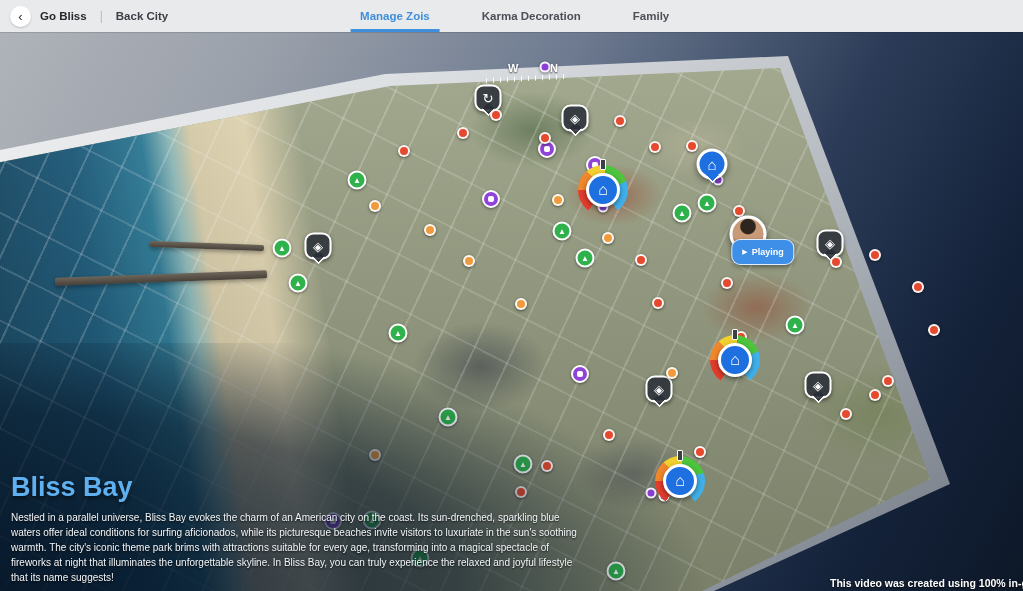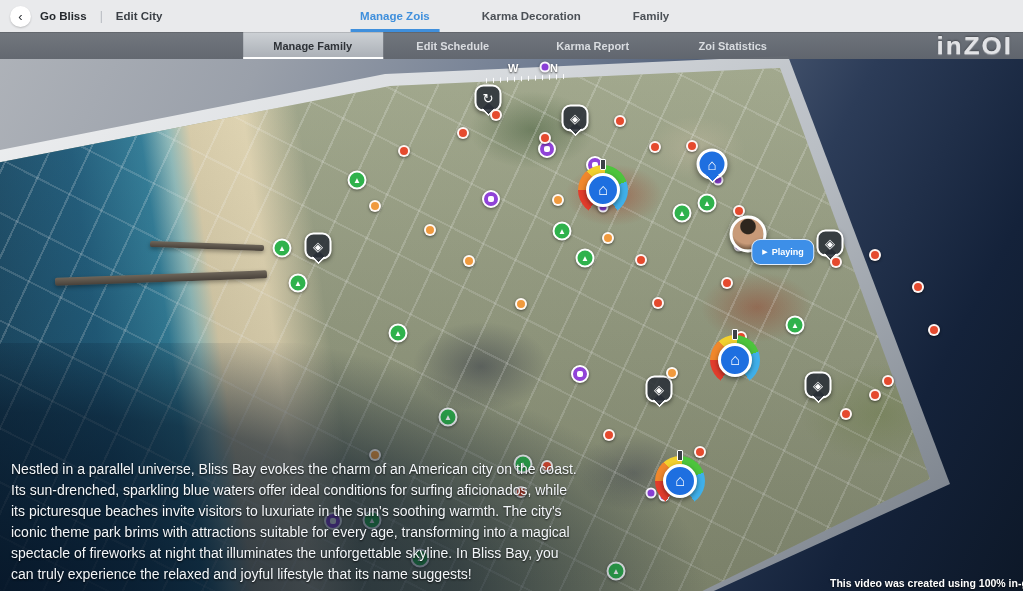--- a/index.html
+++ b/index.html
@@ -84,29 +84,29 @@
   .mk.gaugewrap{width:50px;height:50px;z-index:4;}
   .mk.gaugewrap .ring{position:absolute;inset:0;border-radius:50%;
       background:conic-gradient(from 215deg,#e23c2c 0 55deg,#f0872c 55deg 105deg,#f2d02e 105deg 150deg,#4cc43c 150deg 215deg,#3fb0ea 215deg 290deg,rgba(0,0,0,0) 290deg 360deg);}
   .mk.gaugewrap .needle{position:absolute;left:50%;top:-6px;transform:translateX(-50%);width:4px;height:9px;background:#3c4046;border:1px solid #fff;border-radius:1px;}
   .mk.gaugewrap .core{position:absolute;left:50%;top:50%;transform:translate(-50%,-50%);width:34px;height:34px;border-radius:50%;
       background:#1e6fe0;border:3px solid #fff;color:#fff;font-size:16px;display:flex;align-items:center;justify-content:center;box-sizing:border-box;
       box-shadow:0 2px 5px rgba(0,0,0,.45);}
   .mk.avatar{width:37px;height:37px;border-radius:50%;border:3px solid #fff;z-index:5;box-shadow:0 2px 6px rgba(0,0,0,.5);
       background:radial-gradient(circle at 50% 26%,#2e261e 0 26%,#c89a78 30% 62%,#8a6a50 78%,#5c4836 100%);}
   .mk.badge{height:16px;padding:12px 10px;border-radius:9px;background:#3d8fe8;border:1px solid rgba(255,255,255,.85);
-      color:#fff;font-size:9px;font-weight:700;white-space:nowrap;gap:4px;z-index:5;box-shadow:0 2px 4px rgba(0,0,0,.4);margin-left:20px;}
+      color:#fff;font-size:9px;font-weight:700;white-space:nowrap;gap:4px;z-index:5;box-shadow:0 2px 4px rgba(0,0,0,.4);}
   .mk.badge .play{font-size:7px;}
 
   
   .city-overlay{position:absolute;left:0;bottom:0;width:72%;height:42%;z-index:5;pointer-events:none;
       background:radial-gradient(130% 150% at 0% 100%,rgba(7,22,40,.92) 0%,rgba(7,22,40,.6) 48%,rgba(7,22,40,0) 74%);}
   .city-text{position:absolute;left:11px;bottom:6px;width:574px;z-index:6;}
   .city-name{font-size:27px;font-weight:700;color:#5fb0f0;margin:0 0 7px 0;text-shadow:0 2px 4px rgba(0,0,0,.6);}
-  .city-desc{font-size:14px;line-height:1.5;color:#f3f6f9;margin:0;text-shadow:0 1px 2px rgba(0,0,0,.8);}
+  .city-desc{font-size:10px;line-height:1.5;color:#f3f6f9;margin:0;text-shadow:0 1px 2px rgba(0,0,0,.8);}
   .watermark{position:absolute;left:830px;bottom:2px;z-index:7;font-size:10.5px;font-weight:700;color:#fff;
       white-space:nowrap;text-shadow:0 1px 2px rgba(0,0,0,.8);}
 </style>
 </head>
 <body>
 
 <div id="app">
 
   <div class="scene">
     <div class="tablet-frame"></div>
@@ -260,44 +260,36 @@
         <div class="mk dot orange" style="left: 521px; top: 304px;"></div>
         <div class="mk dot orange" style="left: 608px; top: 238px;"></div>
         <div class="mk dot orange" style="left: 672px; top: 373px;"></div>
         <div class="mk dot orange" style="left: 375px; top: 455px;"></div>
         <div class="mk dot orange" style="left: 430px; top: 230px;"></div>
         <div class="mk dot orange" style="left: 558px; top: 200px;"></div>
       </div>
 
     <div class="city-overlay"></div>
     <div class="city-text">
+      <h1 class="city-name">Bliss Bay</h1>
       <p class="city-desc">Nestled in a parallel universe, Bliss Bay evokes the charm of an American city on the coast. Its sun-drenched, sparkling blue waters offer ideal conditions for surfing aficionados, while its picturesque beaches invite visitors to luxuriate in the sun's soothing warmth. The city's iconic theme park brims with attractions suitable for every age, transforming into a magical spectacle of fireworks at night that illuminates the unforgettable skyline. In Bliss Bay, you can truly experience the relaxed and joyful lifestyle that its name suggests!</p>
     </div>
     <div class="watermark">This video was created using 100% in-game fo</div>
   </div>
 
   <div class="topbar">
     <div class="back-group">
       <div class="back-btn">
         <span>‹</span>
       </div>
       <span class="back-label">Go Bliss</span>
       <span class="bar-divider">|</span>
-      <span class="edit-city">Edit City</span>
+      <span class="edit-city">Back City</span>
     </div>
     <div class="top-tabs" id="topTabs">
         <div class="tab active">Manage Zois</div>
         <div class="tab">Karma Decoration</div>
         <div class="tab">Family</div>
       </div>
   </div>
 
-  <div class="subbar">
-    <div class="sub-tabs" id="subTabs">
-        <div class="subtab active">Manage Family</div>
-        <div class="subtab">Edit Schedule</div>
-        <div class="subtab">Karma Report</div>
-        <div class="subtab">Zoi Statistics</div>
-      </div>
-    <div class="logo">inZOI</div>
-  </div>
 
 </div>
 
 </body></html>

